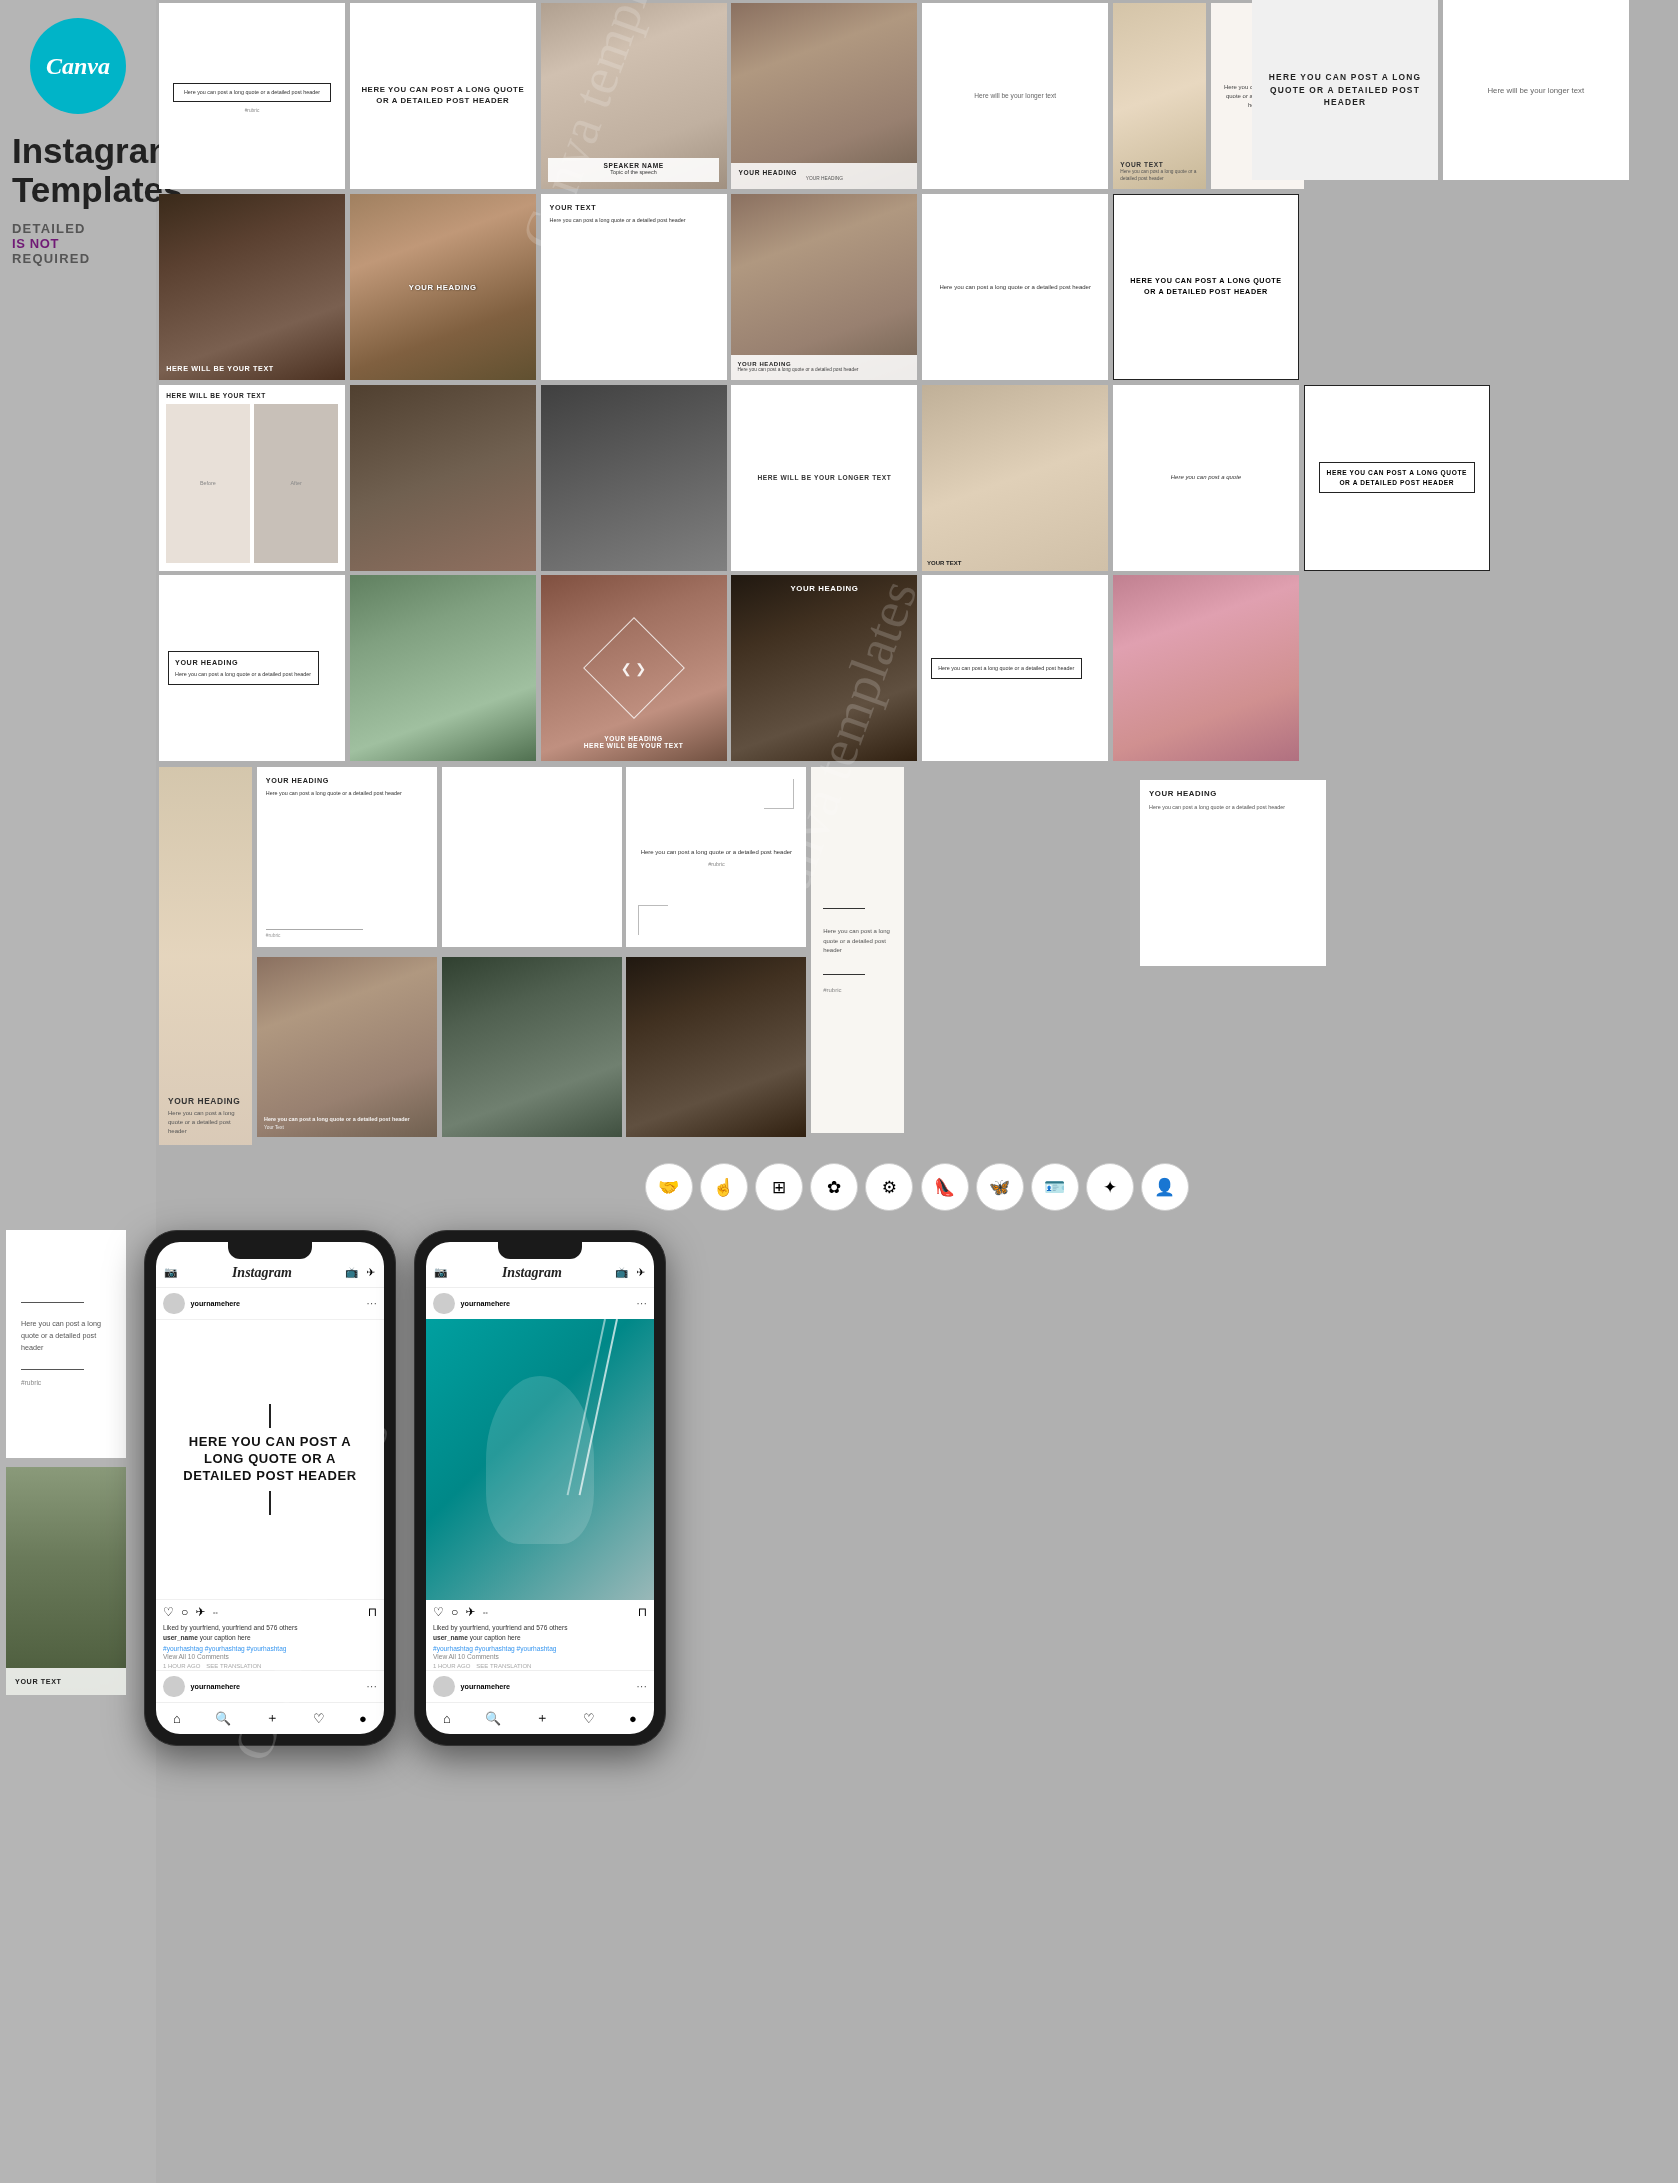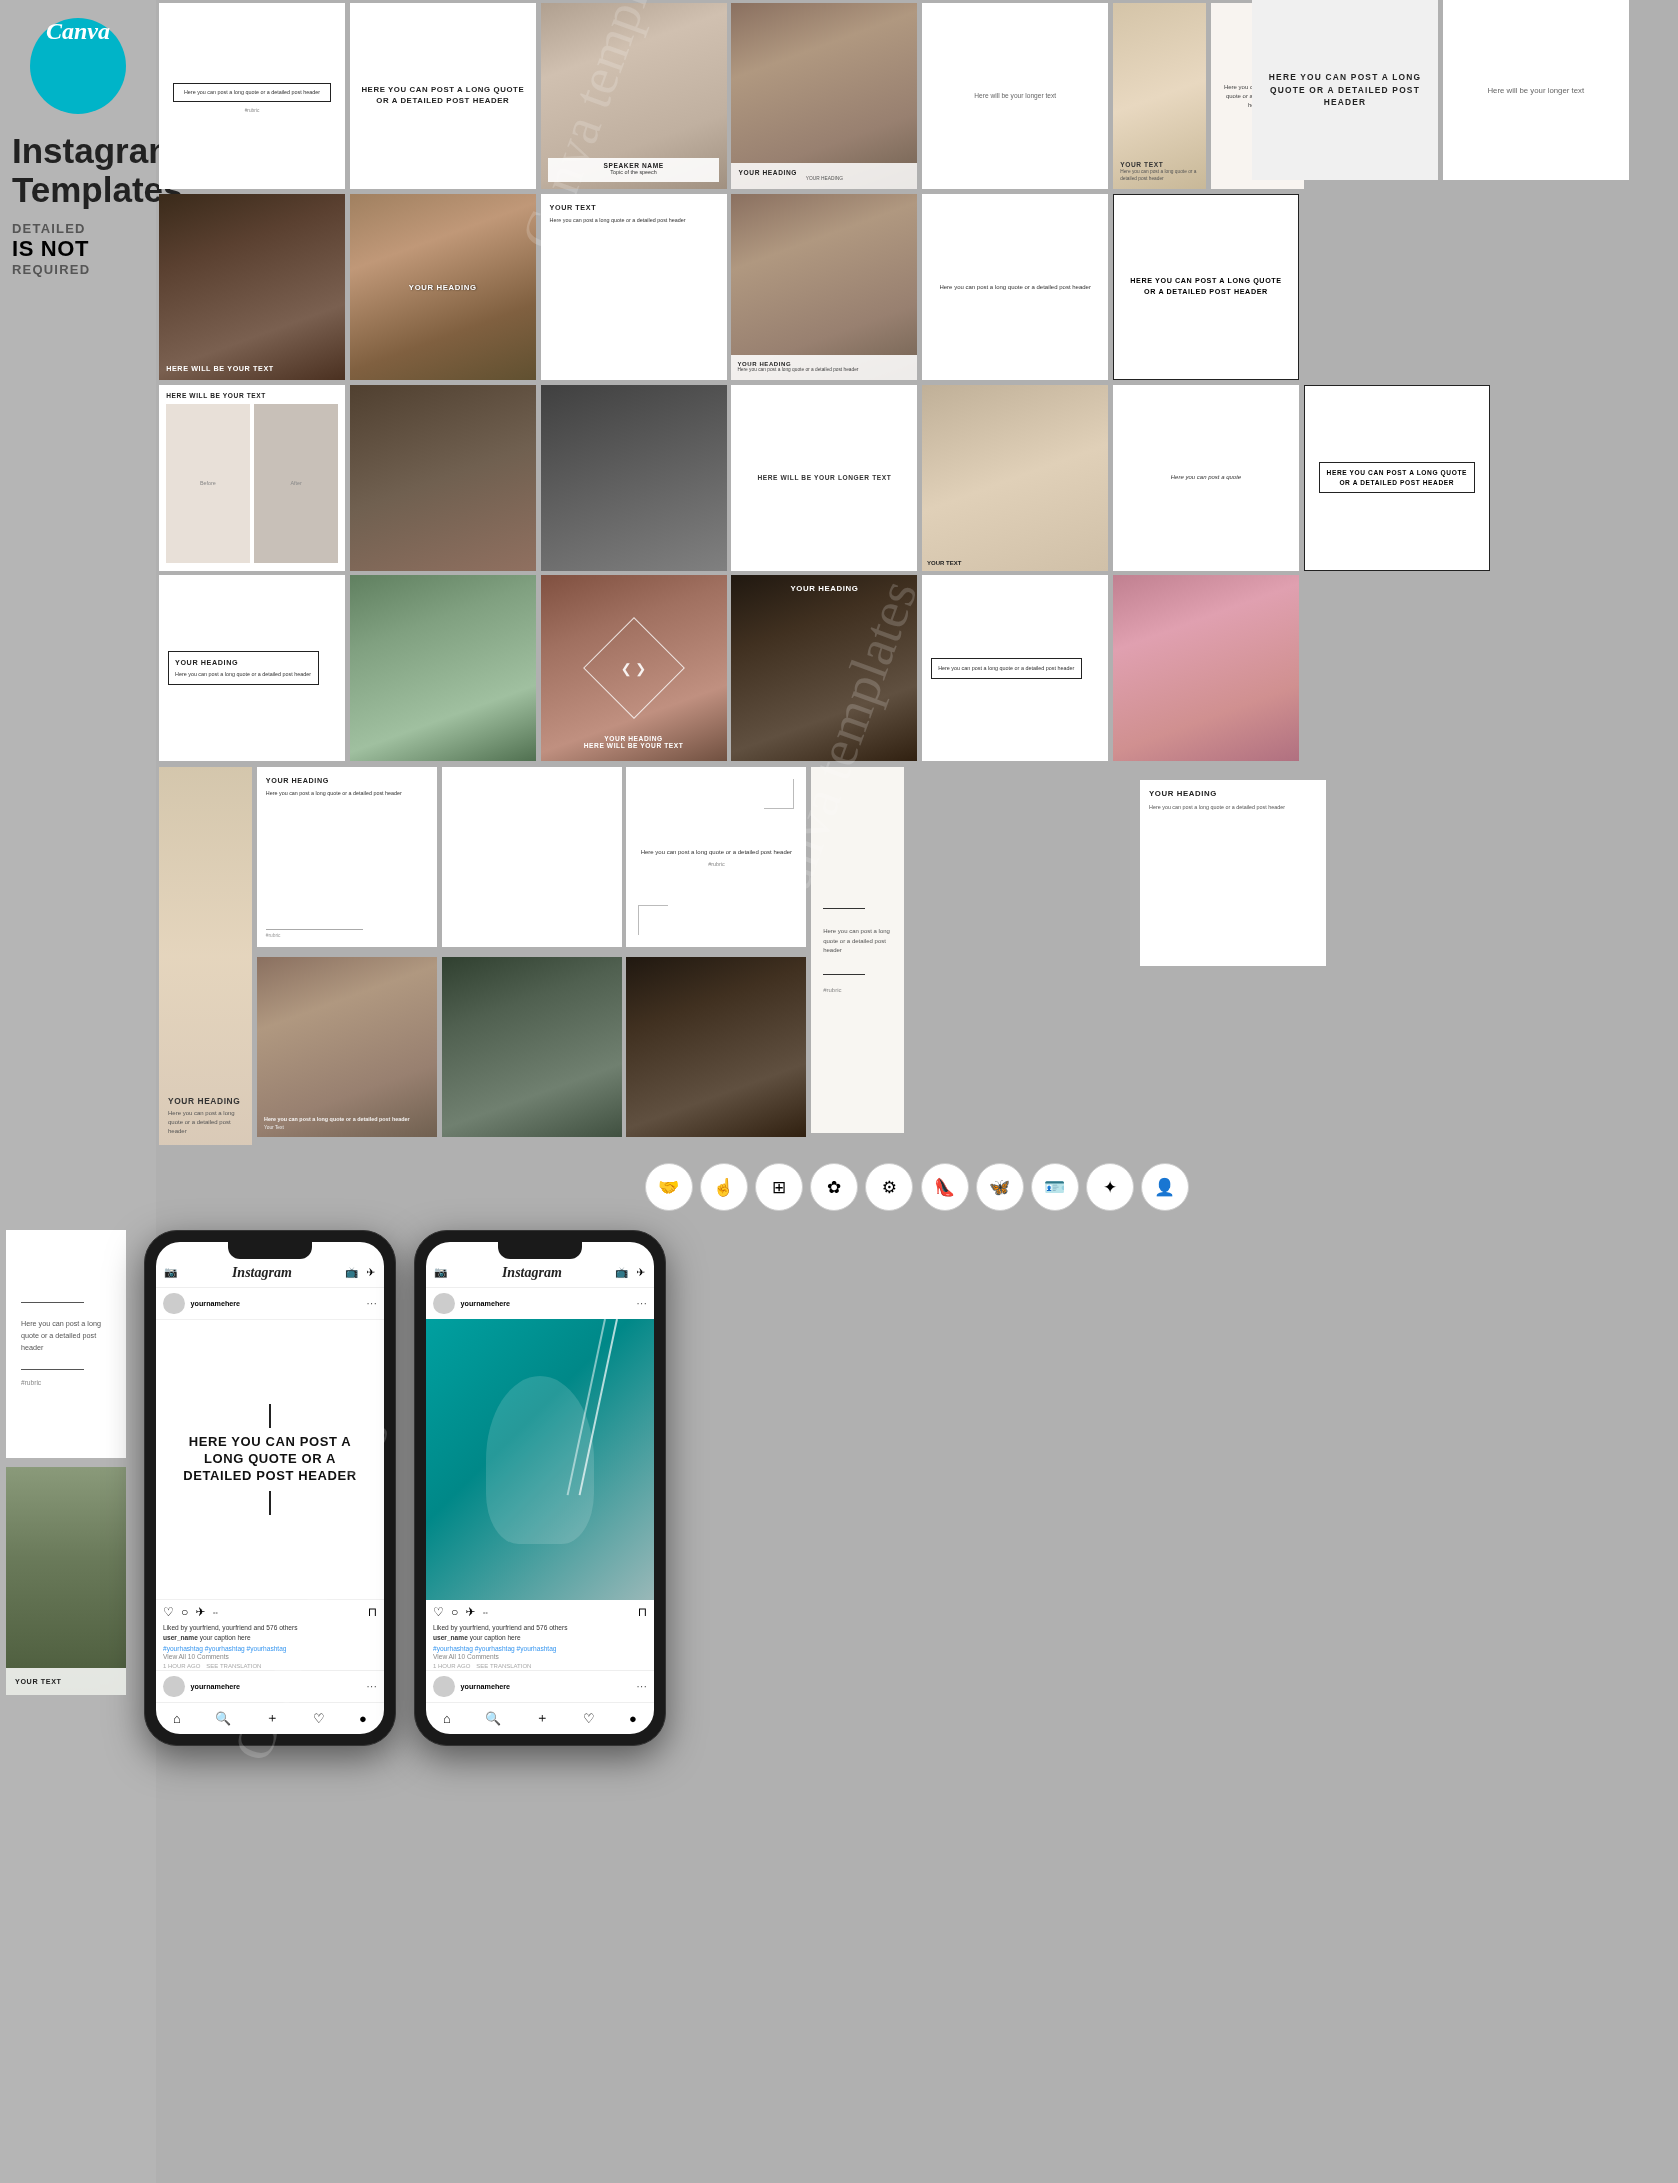--- a/index.html
+++ b/index.html
@@ -25,20 +25,21 @@
       align-items: center;
       padding: 18px 12px;
     }
 
     .canva-logo-circle {
       width: 96px;
       height: 96px;
       background: #00b4c8;
       border-radius: 50%;
       display: flex;
+      align-items: center;
       justify-content: center;
       margin-bottom: 18px;
     }
     .canva-logo-text {
       color: white;
       font-size: 24px;
       font-style: italic;
       font-weight: bold;
       font-family: Georgia, serif;
     }
@@ -54,23 +55,23 @@
     }
     .brand-subtitle {
       font-size: 13px;
       font-weight: 700;
       color: #555;
       letter-spacing: 1.2px;
       text-align: left;
       width: 100%;
     }
     .brand-subtitle-bold {
-      font-size: 22px;
+      font-size: 13px;
       font-weight: 900;
-      color: #000000;
+      color: #701a75;
       letter-spacing: 0.6px;
       width: 100%;
       text-align: left;
     }
     .brand-subtitle-small {
       font-size: 13px;
       font-weight: 700;
       color: #555;
       letter-spacing: 1.2px;
       width: 100%;

